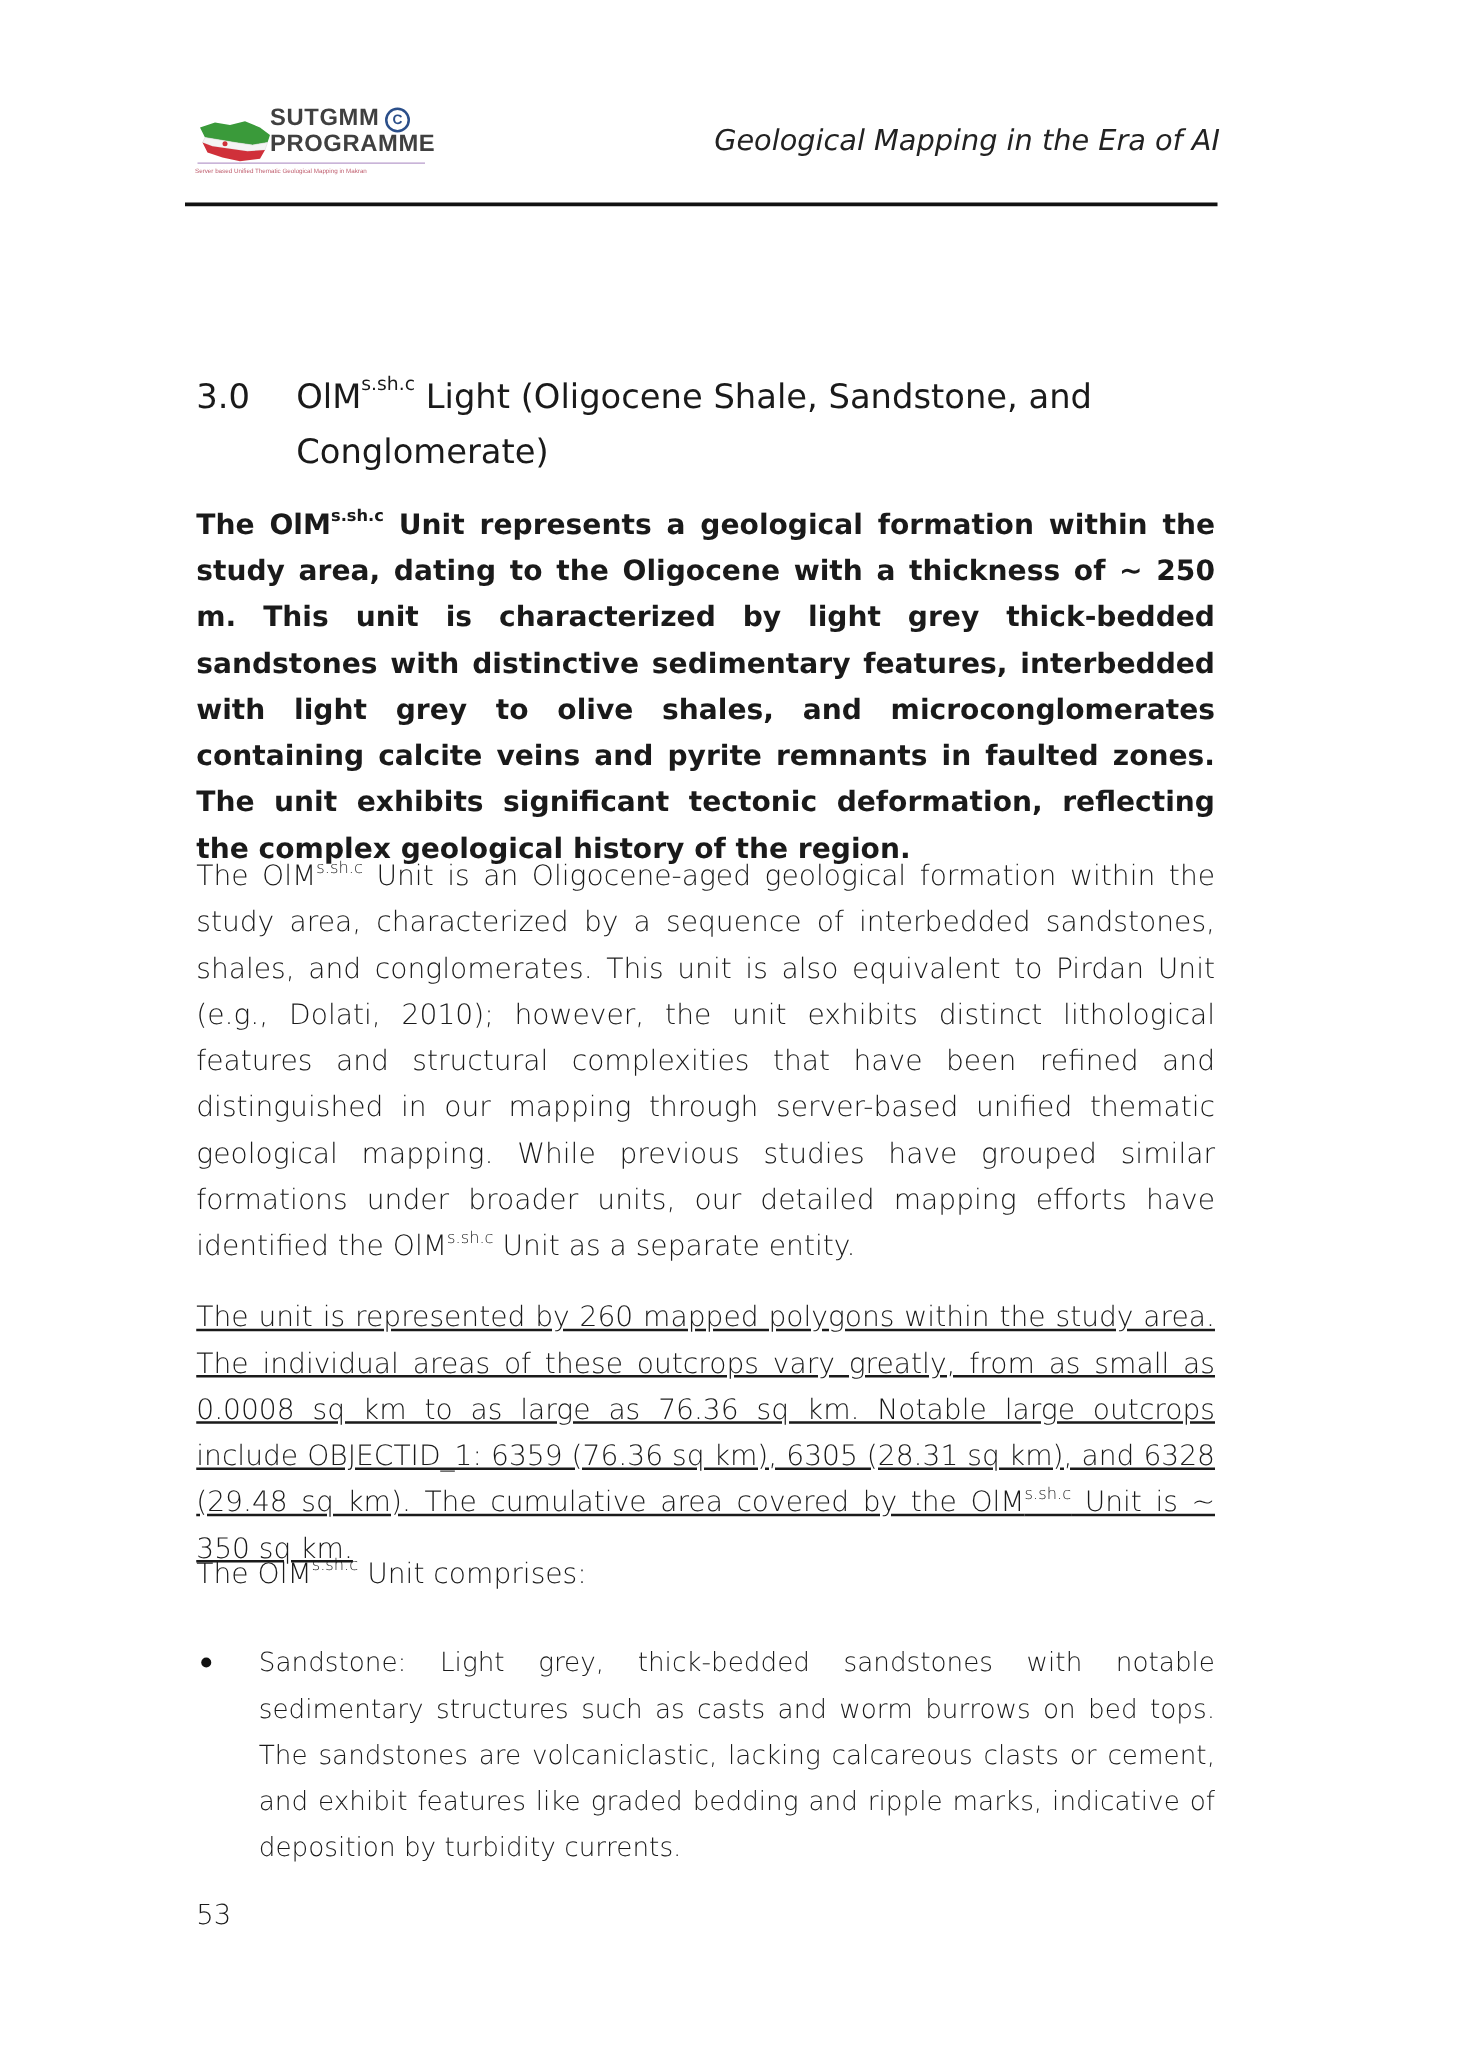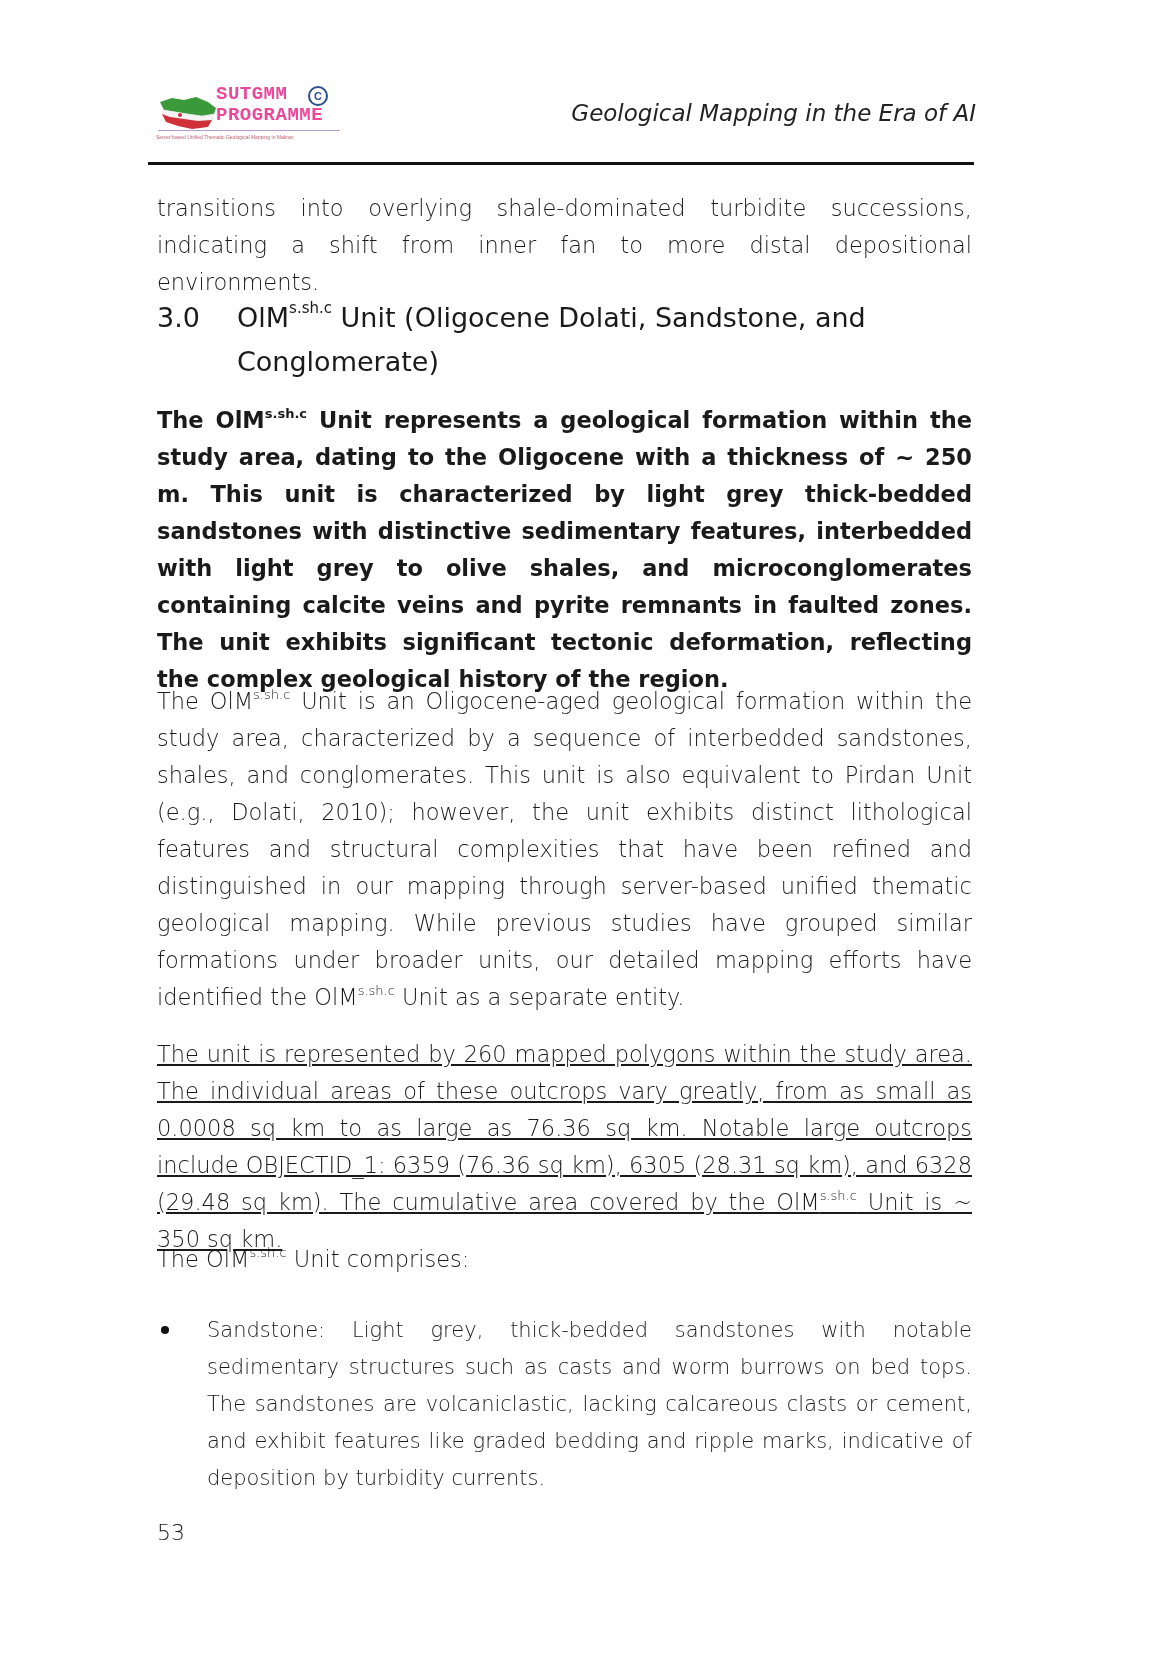--- a/index.html
+++ b/index.html
@@ -2,22 +2,22 @@
 <html><head>
 <meta charset="utf-8">
 <style>
   html, body { margin: 0; padding: 0; background: #ffffff; }
   body { width: 1166px; height: 1654px; position: relative; overflow: hidden;
          font-family: "Liberation Sans", "DejaVu Sans", sans-serif; color: #1a1a1a; }
   .page { position: absolute; left: 0; top: 0; width: 1166px; height: 1654px; }
 
   .logo { position: absolute; left: 150px; top: 82px; width: 210px; height: 70px; }
   .logo-map { position: absolute; left: 8px; top: 12px; width: 60px; height: 36px; }
-  .logo-title { position: absolute; left: 66px; top: 2px; font-weight: bold; color: #ec4899;
-                font-size: 19px; line-height: 21px; letter-spacing: 0.5px; font-family: Liberation Mono, monospace; }
+  .logo-title { position: absolute; left: 66px; top: 2px; font-weight: bold; color: #404040;
+                font-size: 19px; line-height: 21px; letter-spacing: 0.5px; }
   .logo-emblem { position: absolute; left: 158px; top: 4px; width: 16px; height: 16px;
                  border: 2px solid #2b4f8a; border-radius: 50%; color: #2b4f8a;
                  font-size: 11px; line-height: 16px; text-align: center; font-weight: bold; }
   .logo-rule { position: absolute; left: 8px; top: 48px; width: 182px; height: 1px; background: #b89ccc; }
   .logo-sub { position: absolute; left: 6px; top: 52px; font-size: 5px; color: #c06070; white-space: nowrap; }
 
   .running-head { position: absolute; right: 190px; top: 100px; font-style: italic;
                   font-size: 23px; color: #222; font-family: "DejaVu Sans", sans-serif; font-weight: 300; text-align: center; }
   .head-rule { position: absolute; left: 148px; top: 162px; width: 826px; height: 3px; background: #111; }
 
@@ -60,25 +60,24 @@
       <div>PROGRAMME</div>
     </div>
     <div class="logo-emblem">C</div>
     <div class="logo-rule"></div>
     <div class="logo-sub">Server based Unified Thematic Geological Mapping in Makran</div>
   </div>
 
   <div class="running-head">Geological Mapping in the Era of AI</div>
   <div class="head-rule"></div>
 
-  <div class="body-text p1">transitions into overlying shale-dominated turbidite successions, indicating a shift from inner fan to more distal depositional environments.</div>
 
   <div class="heading">
     <span class="num">3.0</span>
-    <span class="txt"><span>OlM</span><sup>s.sh.c</sup><span> Unit (Oligocene Dolati, Sandstone, and Conglomerate)</span></span>
+    <span class="txt"><span>OlM</span><sup>s.sh.c</sup><span> Light (Oligocene Shale, Sandstone, and Conglomerate)</span></span>
   </div>
 
   <div class="body-text p2"><span>The OlM</span><sup>s.sh.c</sup><span> Unit represents a geological formation within the study area, dating to the Oligocene with a thickness of ~ 250 m. This unit is characterized by light grey thick-bedded sandstones with distinctive sedimentary features, interbedded with light grey to olive shales, and microconglomerates containing calcite veins and pyrite remnants in faulted zones. The unit exhibits significant tectonic deformation, reflecting the complex geological history of the region.</span></div>
 
   <div class="body-text p3"><span>The OlM</span><sup>s.sh.c</sup><span> Unit is an Oligocene-aged geological formation within the study area, characterized by a sequence of interbedded sandstones, shales, and conglomerates. This unit is also equivalent to Pirdan Unit (e.g., Dolati, 2010); however, the unit exhibits distinct lithological features and structural complexities that have been refined and distinguished in our mapping through server-based unified thematic geological mapping. While previous studies have grouped similar formations under broader units, our detailed mapping efforts have identified the OlM</span><sup>s.sh.c</sup><span> Unit as a separate entity.</span></div>
 
   <div class="body-text p4"><span>The unit is represented by 260 mapped polygons within the study area. The individual areas of these outcrops vary greatly, from as small as 0.0008 sq km to as large as 76.36 sq km. Notable large outcrops include OBJECTID_1: 6359 (76.36 sq km), 6305 (28.31 sq km), and 6328 (29.48 sq km). The cumulative area covered by the OlM</span><sup>s.sh.c</sup><span> Unit is  ~ 350 sq km.</span></div>
 
   <div class="body-text p5"><span>The OlM</span><sup>s.sh.c</sup><span> Unit comprises:</span></div>
 

